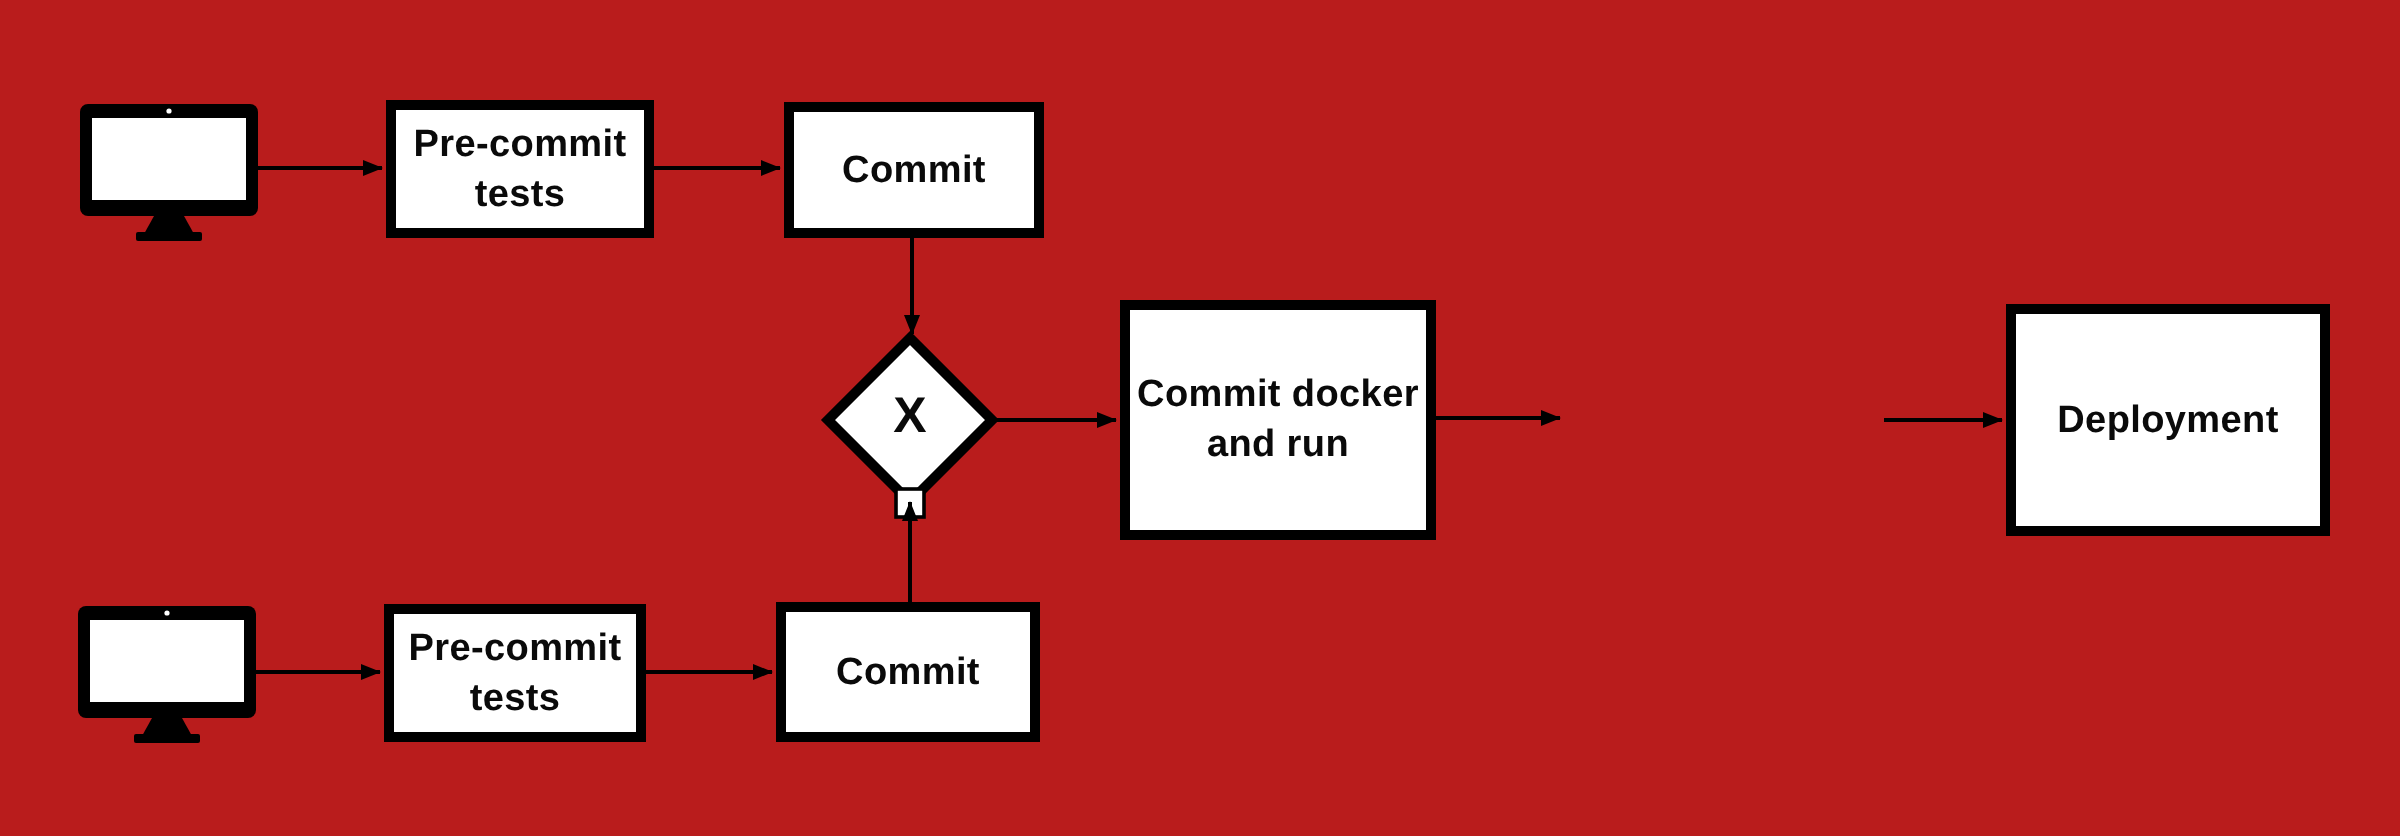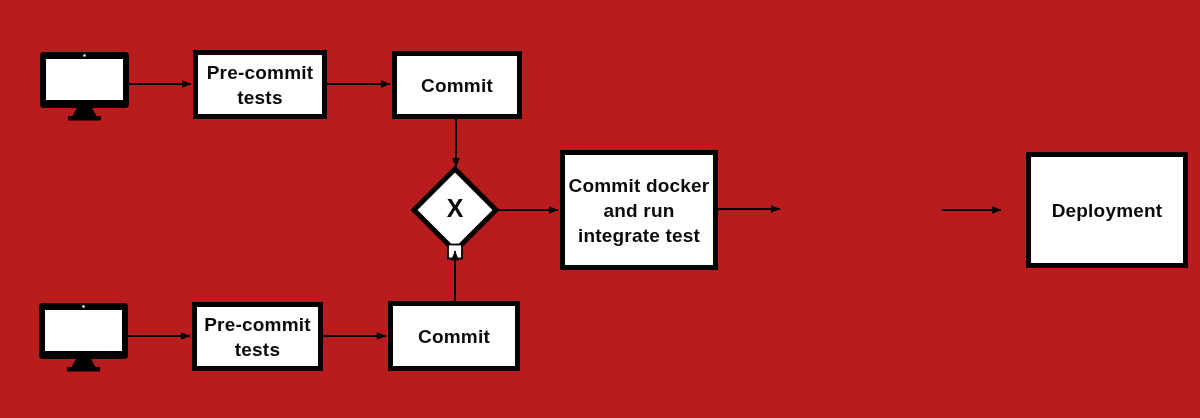--- a/index.html
+++ b/index.html
@@ -91,25 +91,24 @@
     <span>tests</span>
   </div>
 
   <div class="box" style="left:392px; top:51px; width:130px; height:68px;">
     <span>Commit</span>
   </div>
 
   <div class="box" style="left:560px; top:150px; width:158px; height:120px;">
     <span>Commit docker</span>
     <span>and run</span>
-    <span>integrate test</span>
   </div>
 
 
-  <div class="box" style="left:1003px; top:152px; width:162px; height:116px;margin-left:23px;">
+  <div class="box" style="left:1003px; top:152px; width:162px; height:116px;">
     <span>Deployment</span>
   </div>
 
   <div class="gateway-label">X</div>
 
   <div class="box" style="left:192px; top:302px; width:131px; height:69px;">
     <span>Pre-commit</span>
     <span>tests</span>
   </div>
 

